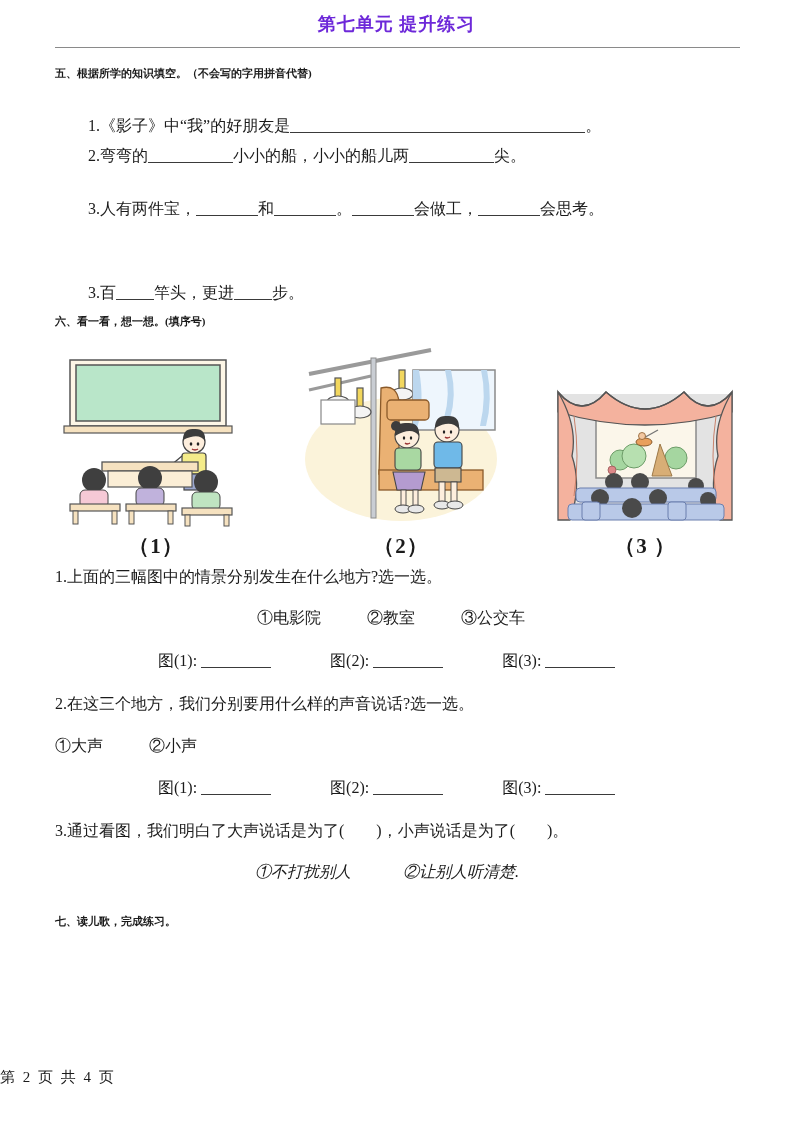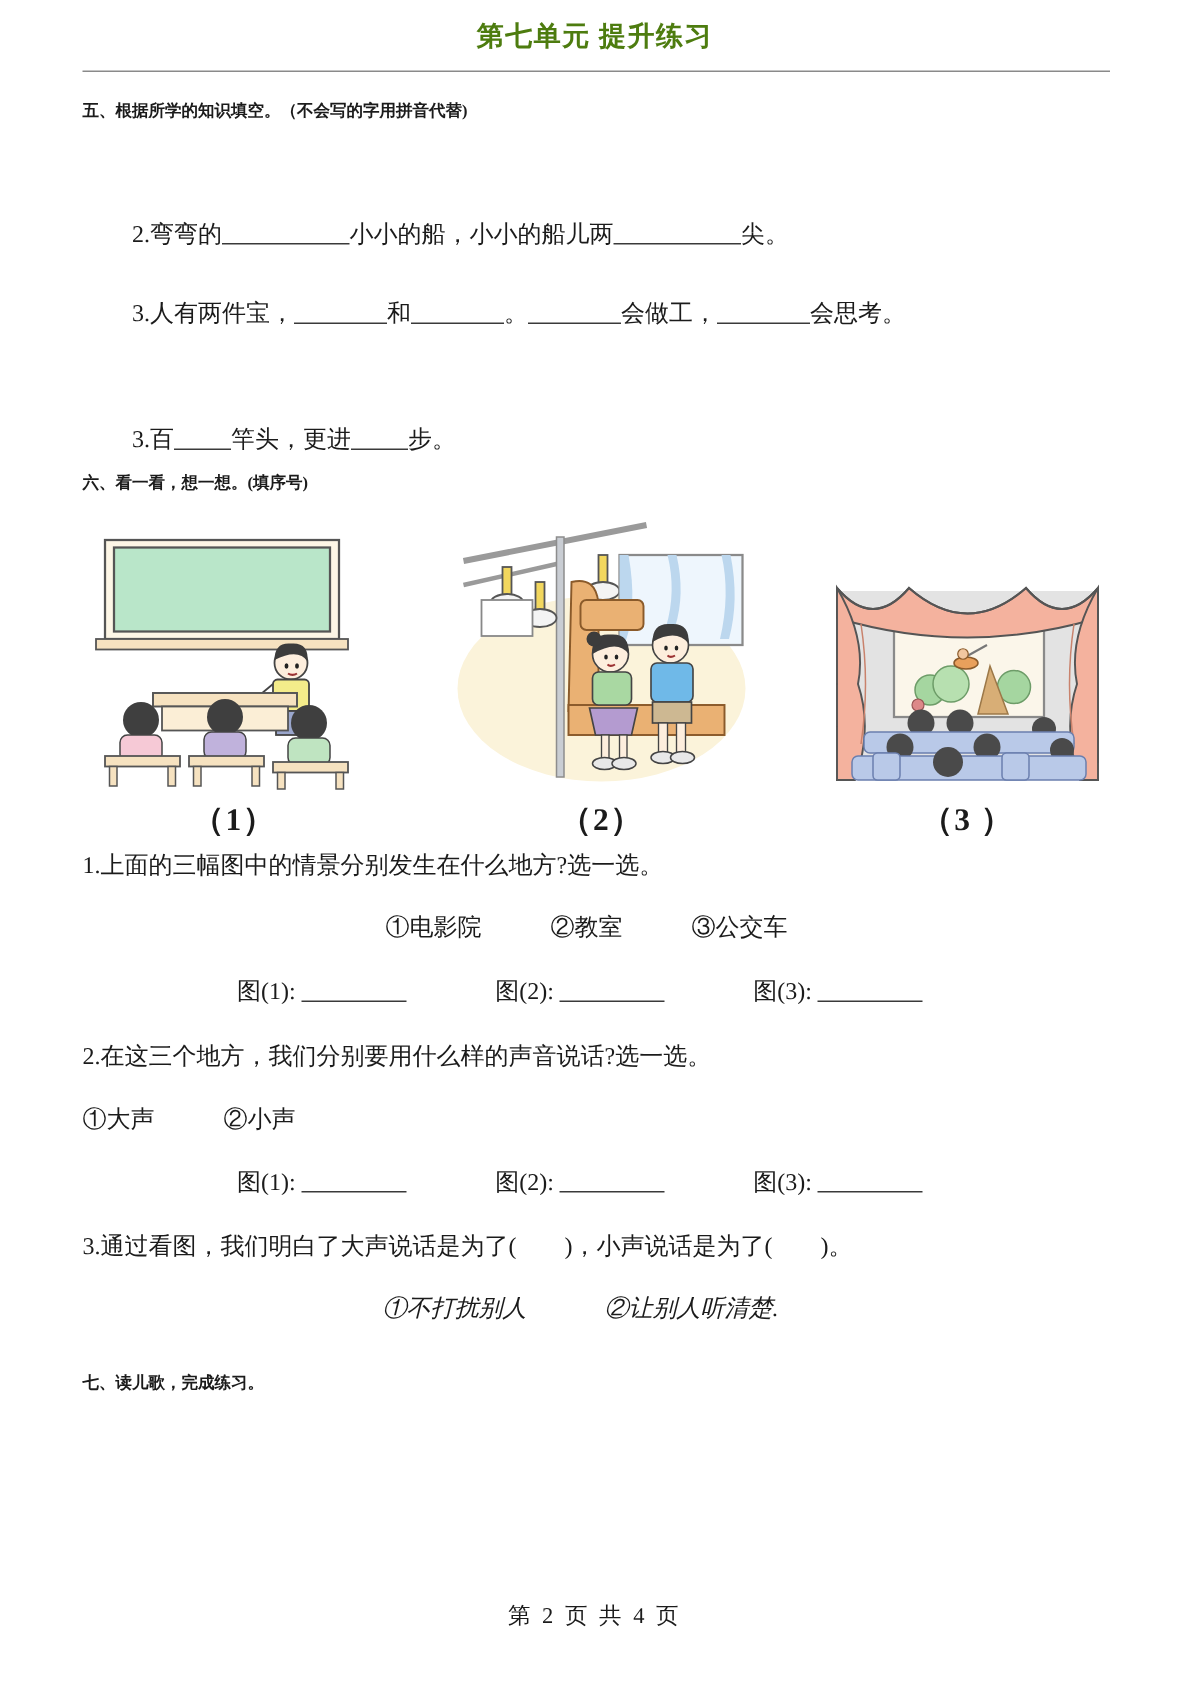--- a/index.html
+++ b/index.html
@@ -11,21 +11,21 @@
     font-family:"Liberation Serif", serif;
     color:#1b1b1b;
     font-size:16px;
     overflow:hidden;
   }
   .abs{position:absolute;}
   .doc-title{
     top:12px;left:0;width:100%;
     text-align:center;
     font-weight:700;font-size:18px;
-    color:#4d7c0f;
+    color:#6d28d9;
     letter-spacing:1px;
   }
   .head-rule{
     top:47px;left:55px;width:685px;
     border-top:1px solid #8a8a8a;
     height:0;
   }
   .sec-heading{
     font-weight:700;font-size:11px;
     white-space:nowrap;
@@ -48,34 +48,37 @@
     letter-spacing:1px;
   }
   .center-opts{white-space:nowrap;}
   .opt{margin-right:42px;text-align:center;}
   .opt:last-child{margin-right:0;}
   .ans-row{white-space:nowrap;}
   .ans-group{margin-right:55px;}
   .ans-group:last-child{margin-right:0;}
   .footer{
     top:1068px;left:0;width:100%;
-    text-align:center;font-size:15px;letter-spacing:2px;
+    font-size:15px;letter-spacing:2px;
   }
   svg{display:block;}
 </style>
 </head>
 <body>
 
 <div class="page">
 
   <div class="abs doc-title">第七单元 提升练习</div>
   <div class="abs head-rule"></div>
 
   <div class="abs sec-heading" style="top:66px;left:55px;">五、根据所学的知识填空。（不会写的字用拼音代替)</div>
 
+  <div class="abs q-line" style="top:116px;left:88px;">
+    <span>1.《影子》中“我”的好朋友是</span><span class="blank b295"></span><span>。</span>
+  </div>
 
   <div class="abs q-line" style="top:146px;left:88px;">
     <span>2.弯弯的</span><span class="blank b85"></span><span>小小的船，小小的船儿两</span><span class="blank b85"></span><span>尖。</span>
   </div>
 
   <div class="abs q-line" style="top:199px;left:88px;">
     <span>3.人有两件宝，</span><span class="blank b62"></span><span>和</span><span class="blank b62"></span><span>。</span><span class="blank b62"></span><span>会做工，</span><span class="blank b62"></span><span>会思考。</span>
   </div>
 
 

